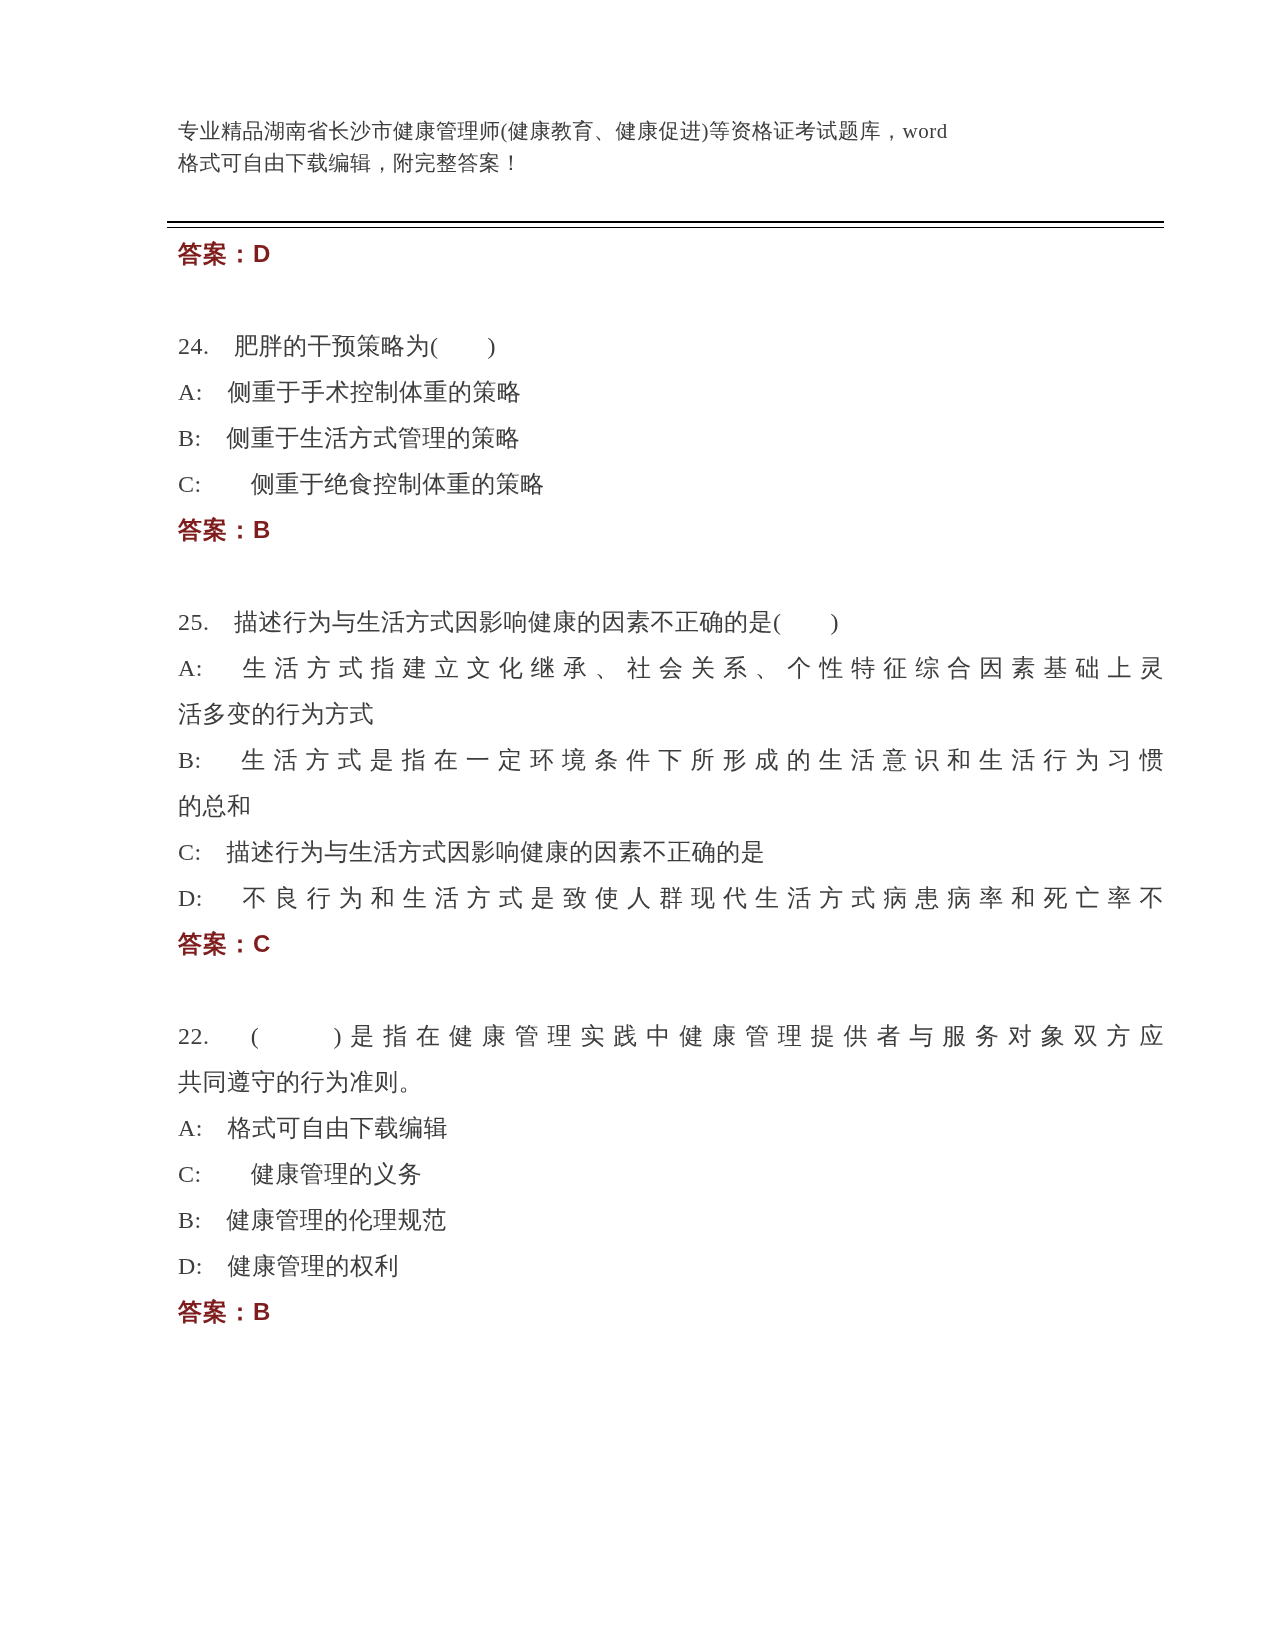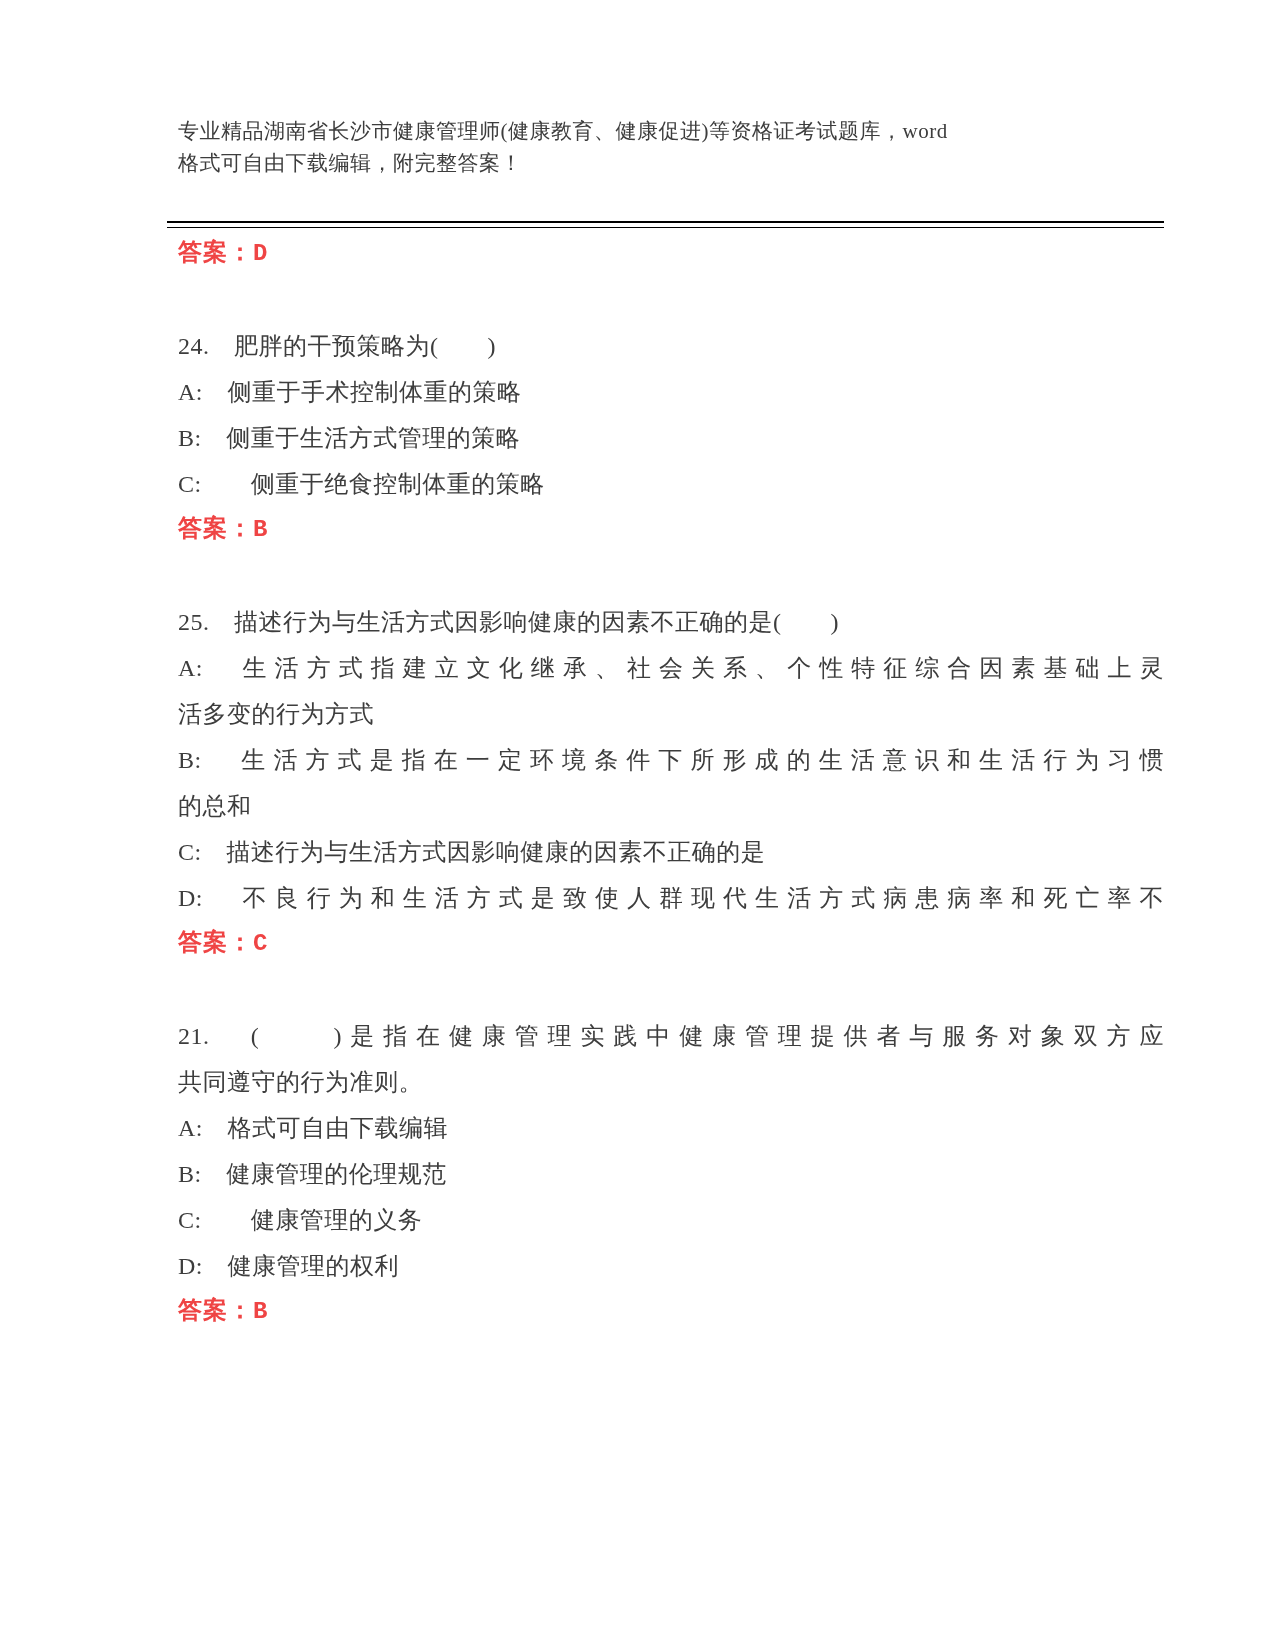--- a/index.html
+++ b/index.html
@@ -50,22 +50,22 @@
   }
   .fill {
     text-align: justify;
     text-align-last: justify;
   }
   .block-question {
     margin-top: 46px;
   }
   .block-answer .line {
     font-weight: 700;
-    color: #ef4444;
-    font-family: Liberation Mono, monospace;
+    color: #7f1d1d;
+    font-family: Liberation Sans, sans-serif;
     letter-spacing: 1px;
   }
 </style>
 </head>
 <body>
 
 <div class="content">
   <div class="header-line first">专业精品湖南省长沙市健康管理师(健康教育、健康促进)等资格证考试题库，word</div>
   <div class="header-line">格式可自由下载编辑，附完整答案！</div>
   <div class="rule"></div>
@@ -88,24 +88,24 @@
         <div class="line">活多变的行为方式</div>
         <div class="line fill">B:　生活方式是指在一定环境条件下所形成的生活意识和生活行为习惯</div>
         <div class="line">的总和</div>
         <div class="line">C:　描述行为与生活方式因影响健康的因素不正确的是</div>
         <div class="line fill">D:　不良行为和生活方式是致使人群现代生活方式病患病率和死亡率不</div>
       </div>
       <div class="block block-answer">
         <div class="line">答案：C</div>
       </div>
       <div class="block block-question">
-        <div class="line fill">21.　(　　)是指在健康管理实践中健康管理提供者与服务对象双方应</div>
+        <div class="line fill">22.　(　　)是指在健康管理实践中健康管理提供者与服务对象双方应</div>
         <div class="line">共同遵守的行为准则。</div>
         <div class="line">A:　格式可自由下载编辑</div>
+        <div class="line">C:　　健康管理的义务</div>
         <div class="line">B:　健康管理的伦理规范</div>
-        <div class="line">C:　　健康管理的义务</div>
         <div class="line">D:　健康管理的权利</div>
       </div>
       <div class="block block-answer">
         <div class="line">答案：B</div>
       </div>
     </div>
 </div>
 
 </body></html>

